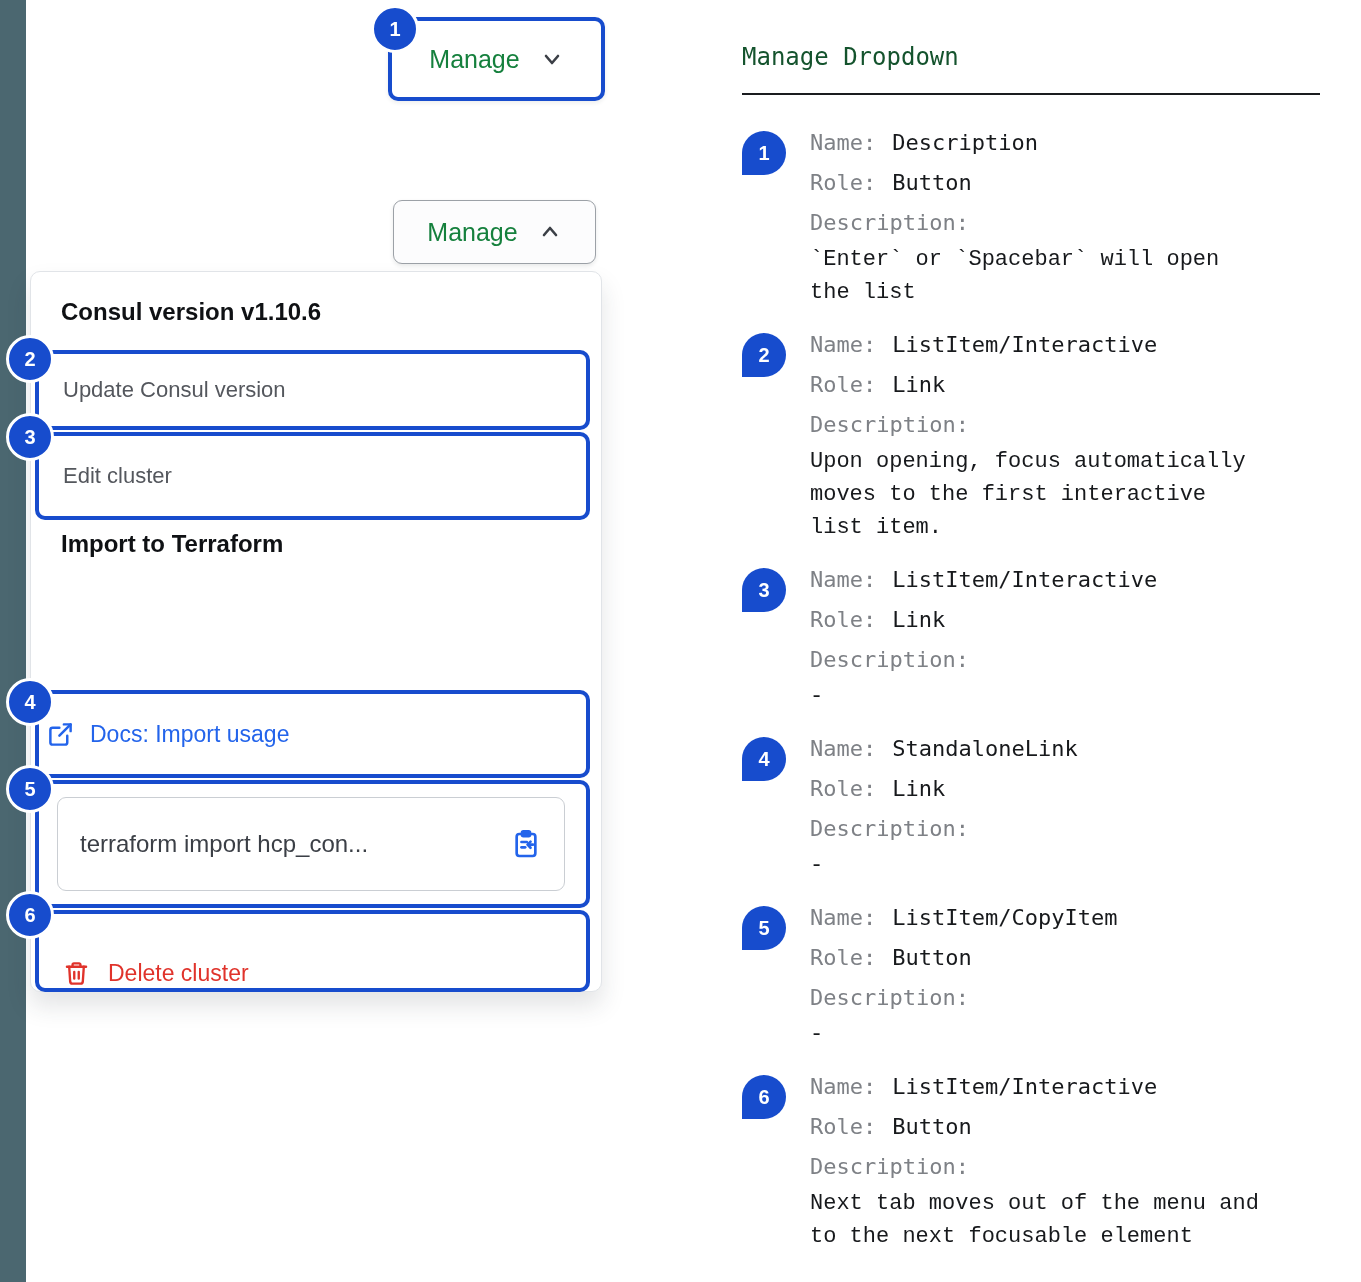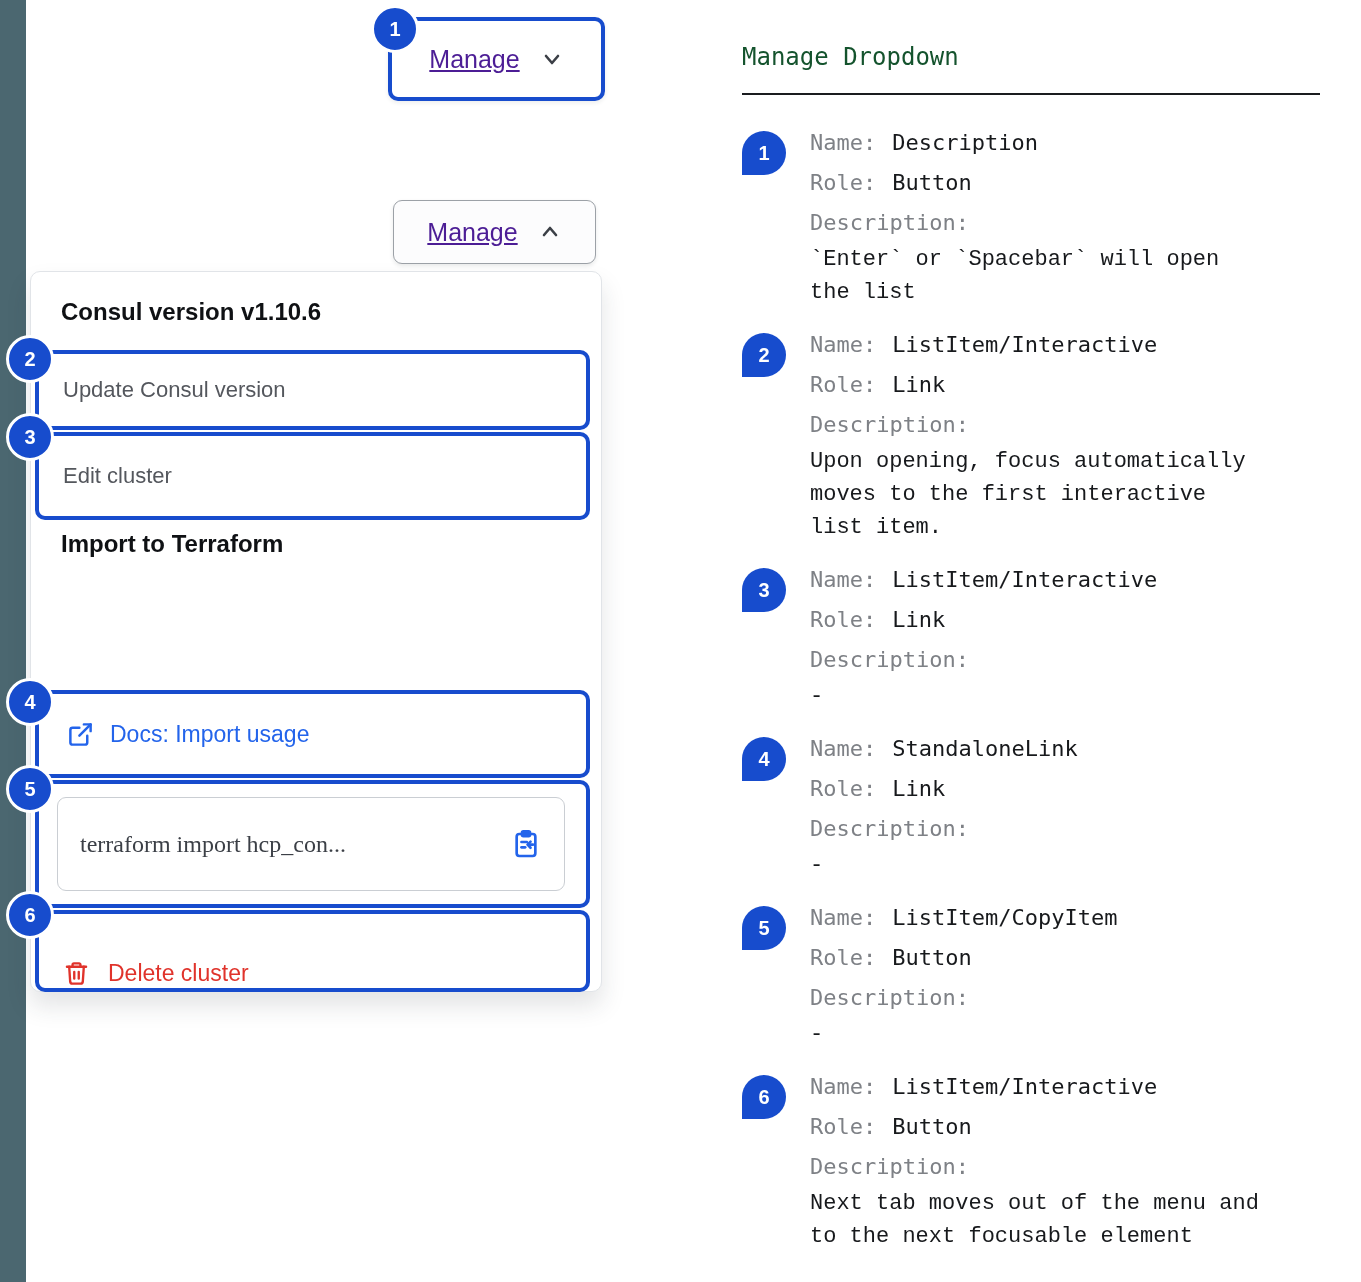--- a/index.html
+++ b/index.html
@@ -4,21 +4,21 @@
 <style>
   html,body{margin:0;padding:0;background:#ffffff;}
   .canvas{position:relative;width:1361px;height:1282px;background:#ffffff;overflow:hidden;
           font-family:"Liberation Sans", sans-serif;}
 
   
   .strip{position:absolute;left:0;top:0;width:26px;height:1282px;background:#4B6770;}
 
   
   .manage-btn{position:absolute;display:flex;align-items:center;justify-content:center;gap:20px;
-              background:#ffffff;color:#4c1d95;font-size:25px;font-weight:400;cursor:pointer;text-decoration:underline;}
+              background:#ffffff;color:#15803d;font-size:25px;font-weight:400;cursor:pointer;}
   .manage-collapsed{left:388px;top:17px;width:209px;height:76px;border:4px solid #174CCD;border-radius:10px;
                     box-shadow:0 2px 4px rgba(30,35,40,.08);}
   .manage-expanded{left:393px;top:200px;width:201px;height:62px;border:1.5px solid #9CA1A7;border-radius:9px;
                    background:#FCFCFD;box-shadow:0 2px 4px rgba(30,35,40,.10);}
 
   
   .num-circle{position:absolute;width:42px;height:42px;border:3px solid #ffffff;border-radius:50%;
               background:#174CCD;color:#ffffff;display:flex;align-items:center;justify-content:center;
               font-size:20px;font-weight:700;z-index:30;}
 
@@ -31,28 +31,28 @@
   .import-desc{position:absolute;left:30px;top:300px;width:412px;font-size:22px;line-height:36px;color:#66696F;}
 
   .focus-box{position:absolute;left:4px;width:555px;border:4px solid #174CCD;border-radius:10px;
              background:#ffffff;display:flex;align-items:center;box-sizing:border-box;cursor:pointer;}
   .fb-update{top:78px;height:80px;}
   .fb-edit{top:160px;height:88px;}
   .fb-docs{top:418px;height:88px;}
   .fb-copy{top:508px;height:128px;}
   .fb-delete{top:638px;height:82px;}
   .menu-label{padding-left:24px;font-size:22px;color:#54575D;}
-  .docs-link{display:flex;align-items:center;gap:16px;padding-left:28px;color:#2364EB;
+  .docs-link{display:flex;align-items:center;gap:16px;padding-left:8px;color:#2364EB;
              font-size:23px;font-weight:500;}
   .delete-item{display:flex;align-items:center;gap:18px;padding-left:24px;color:#E0332B;
                font-size:23px;font-weight:500;margin-top:44px;}
   .code-field{margin-left:18px;width:508px;height:94px;border:1.5px solid #CACED3;border-radius:9px;
               display:flex;align-items:center;justify-content:space-between;padding:0 22px;box-sizing:border-box;
               background:#ffffff;}
-  .code-text{font-family:Liberation Serif, serif;font-size:24px;color:#3B3F46;white-space:nowrap;}
+  .code-text{font-family:Liberation Sans, sans-serif;font-size:24px;color:#3B3F46;white-space:nowrap;}
 
   
   .doc{position:absolute;left:742px;top:30px;width:578px;
        font-family:"DejaVu Sans Mono", monospace;color:#17191C;}
   .doc-title{font-size:24px;padding-top:13px;color:#14532d;}
   .doc-rule{border:none;border-top:2px solid #1A1C1F;margin:22px 0 28px 0;}
   .ann{display:flex;gap:24px;margin-bottom:16px;}
   .ann-badge{flex:none;width:44px;height:44px;margin-top:8px;background:#174CCD;color:#ffffff;
              border-radius:22px 22px 22px 0;display:flex;align-items:center;justify-content:center;
              font-family:"Liberation Sans", sans-serif;font-size:20px;font-weight:700;}

